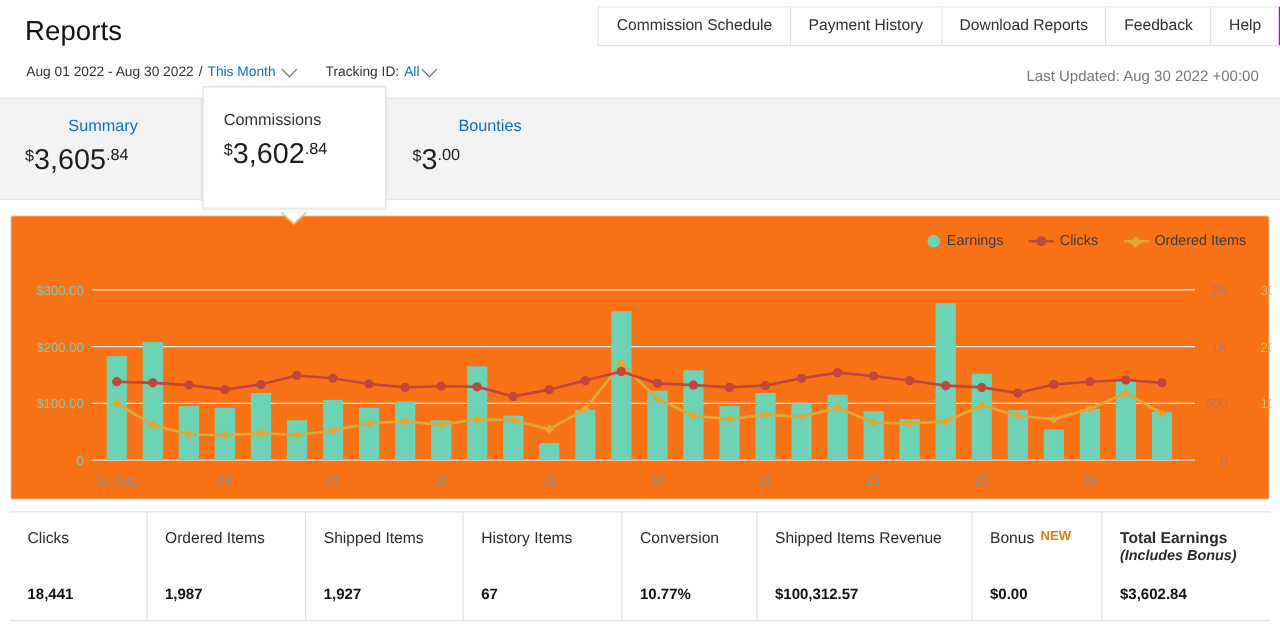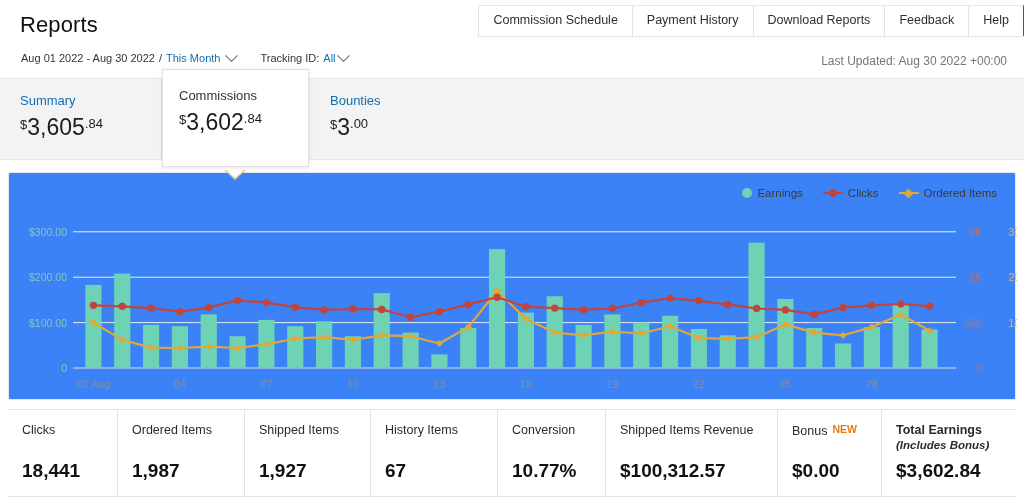--- a/index.html
+++ b/index.html
@@ -61,21 +61,21 @@
     position:relative;
     height:82px;
     background:#f3f3f3;
     border-top:1px solid #e7e7e7;
     border-bottom:1px solid #e7e7e7;
   }
   .kpi {
     position:absolute; top:0; height:82px;
     padding:14px 16px 0 20px;
   }
-  .kpi .klabel { font-size:13px; color:#0f6fb5; margin-bottom:8px; }
+  .kpi .klabel { font-size:13px; color:#0f6fb5; margin-bottom:8px;text-align:center; }
   .kpi .kval {
     font-size:23px; color:#1c1c1c; font-weight:400;
     display:flex; align-items:flex-start; line-height:1;
   }
   .kpi .kval .cur { font-size:13px; margin-top:2px; }
   .kpi .kval .cents { font-size:13px; margin-top:1px; }
 
   #kpi-summary { left:0; width:162px; border-right:1px solid #e1e1e1; }
   #kpi-bounties { left:310px; width:160px; }
 
@@ -108,21 +108,21 @@
     width:0; height:0;
     border-left:9px solid transparent;
     border-right:9px solid transparent;
     border-top:8px solid #fff;
   }
 
   
   .chart-card {
     position:absolute; left:8px; top:172px;
     width:1008px; height:228px;
-    background:#3b82f6;
+    background:#f97316;
     border:1px solid #e6e6e6;
     border-radius:2px;
   }
   .legend {
     position:absolute; right:18px; top:14px;
     display:flex; gap:20px; align-items:center;
     font-size:11.5px; color:#3a3a3a;
   }
   .legend .item { display:flex; align-items:center; gap:5px; }
   .legend .swatch-dot { width:10px; height:10px; border-radius:50%; display:inline-block; }
@@ -150,21 +150,21 @@
     position:relative;
   }
   .stat:last-child { border-right:none; }
   .stat .slabel {
     font-size:12.5px; color:#2b2b2b; line-height:1.25;
   }
   .stat .slabel.bold { font-weight:bold; }
   .stat .ssub { font-size:11.5px; font-style:italic; font-weight:bold; color:#2b2b2b; }
   .stat .sval {
     position:absolute; left:14px; bottom:14px;
-    font-size:19px; font-weight:bold; color:#111;
+    font-size:12px; font-weight:bold; color:#111;
   }
   .badge-new {
     font-size:10.5px; font-weight:bold; color:#e07b13;
     margin-left:5px; vertical-align:2px;
   }
 </style>
 <style>#lg1:after{background:#c0453c;}#lg2:after{background:#dfa838;}</style></head>
 <body>
 
 <div class="page">

